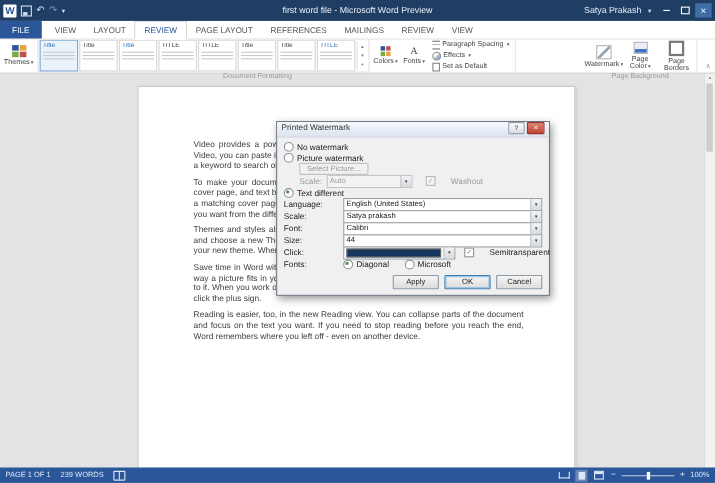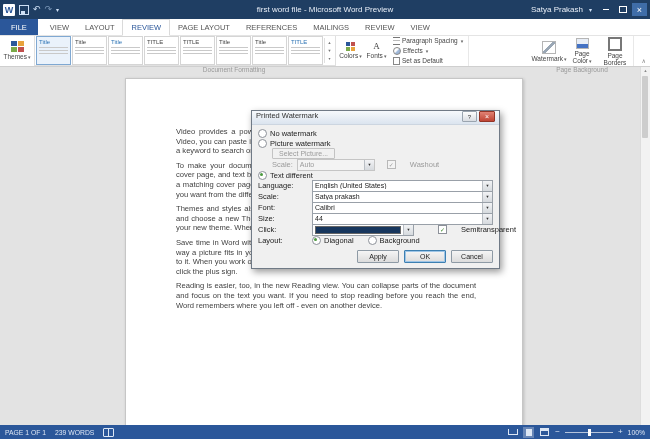--- a/index.html
+++ b/index.html
@@ -370,35 +370,35 @@
         <span class="combo-val">44</span>
         <span class="combo-arrow">▼</span>
       </span>
     </div>
     <div class="field-row">
       <span class="field-label">Click:</span>
       <span class="combo color">
         <span class="color-swatch" style="background:#17365d"></span>
         <span class="combo-arrow">▼</span>
       </span>
-      <label class="check-row" style="margin-left:22px">
+      <label class="check-row" style="margin-left:6px">
         <span class="checkbox">✓</span>
         <span>Semitransparent</span>
       </label>
     </div>
     <div class="field-row">
-      <span class="field-label">Layout:</span>
+      <span class="field-label">Fonts:</span>
       <span class="layout-opts">
         <label class="radio-row">
           <span class="radio selected"></span>
           <span>Diagonal</span>
         </label>
         <label class="radio-row">
           <span class="radio"></span>
-          <span>Background</span>
+          <span>Microsoft</span>
         </label>
       </span>
     </div>
     <div class="dlg-buttons">
       <button class="btn">Apply</button>
       <button class="btn default">OK</button>
       <button class="btn">Cancel</button>
     </div>
   </div>
 </div>

